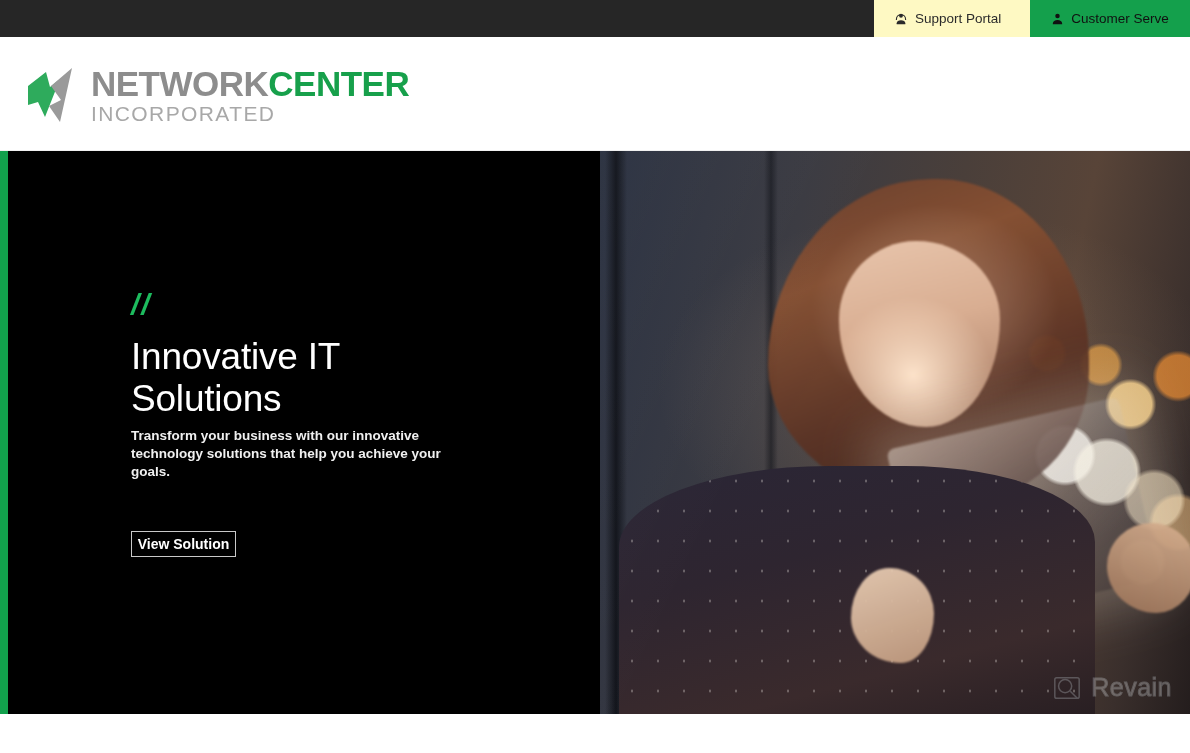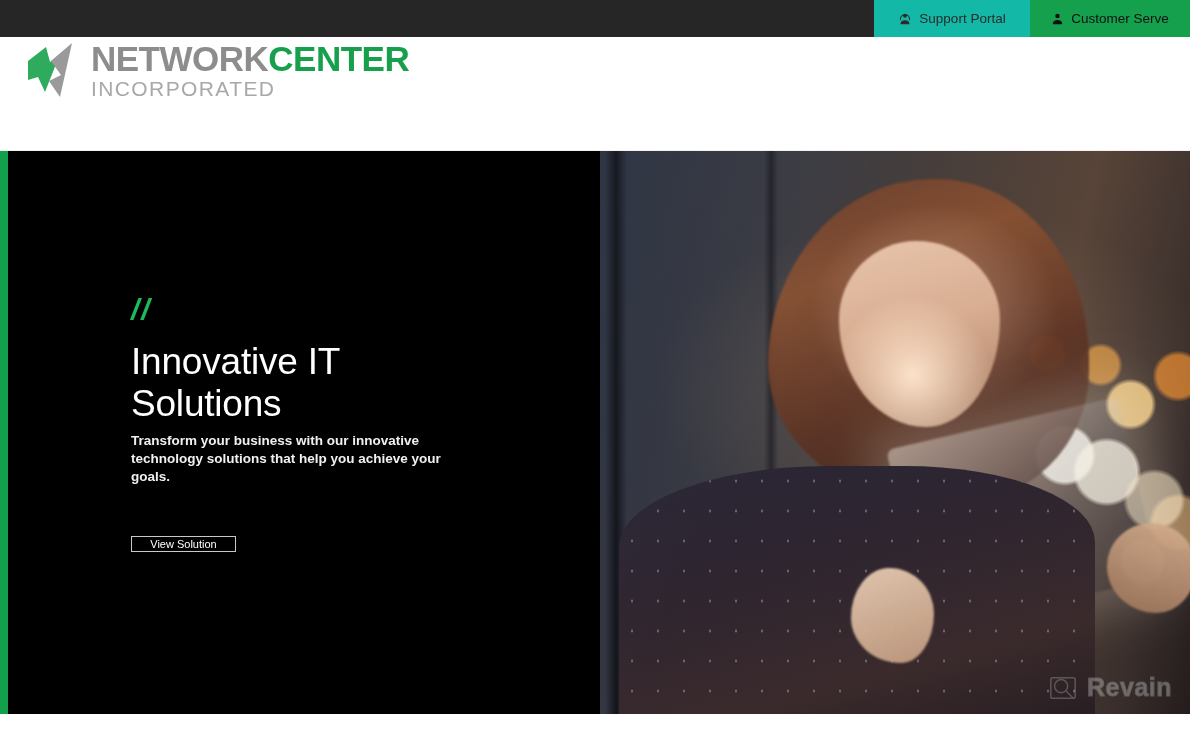--- a/index.html
+++ b/index.html
@@ -31,39 +31,38 @@
   }
   .topbar-btn {
     display: flex; align-items: center; gap: 7px;
     padding: 0 20px;
     font-size: 13.5px;
     white-space: nowrap;
     cursor: pointer;
     text-decoration: none;
   }
   .topbar-btn.support {
-    background: #14b8a6;
+    background: #fef9c3;
     color: #2b2b2b;
     min-width: 156px;
-    justify-content: center;
   }
   .topbar-btn.login {
     background: #14a04c;
     color: #111111;
     min-width: 160px;
     justify-content: center;
   }
   .topbar-btn svg { display: block; }
 
   
   .header {
     height: 114px;
     background: #ffffff;
     display: flex;
-    align-items: flex-start;
+    align-items: center;
     justify-content: space-between;
     padding: 0 57px 0 20px;
     border-bottom: 1px solid #f1f1f1;
   }
   .logo { display: flex; align-items: center; gap: 9px; cursor: pointer; }
   .logo-mark { width: 62px; height: 64px; flex: 0 0 auto; }
   .logo-text { line-height: 1; padding-top: 2px; }
   .logo-line1 {
     font-size: 35px;
     font-weight: bold;
@@ -250,26 +249,26 @@
   .hero-sub {
     color: #f0f0f0;
     font-size: 13.5px;
     font-weight: bold;
     line-height: 1.32;
     width: 318px;
     margin-bottom: 50px;
   }
   .hero-btn {
     display: inline-flex; align-items: center; justify-content: center;
-    width: 105px; height: 16px;
+    width: 105px; height: 26px;
     border: 1px solid #c9c9c9;
     color: #ffffff;
     background: transparent;
-    font-size: 11px;
-    font-weight: normal;
+    font-size: 14px;
+    font-weight: bold;
     font-family: "Liberation Sans", sans-serif;
     cursor: pointer;
     white-space: nowrap;
   }
 
   
   .below {
     position: relative;
     height: 39px;
     background: #ffffff;
@@ -278,21 +277,20 @@
     position: absolute;
     right: 18px; bottom: 6px;
     display: flex; align-items: center; gap: 9px;
     opacity: .30;
   }
   .watermark-text {
     font-size: 25px;
     color: #ffffff;
     -webkit-text-stroke: 1px #c3ccd2;
     letter-spacing: .5px;
-    font-weight: bold;
   }
   .watermark svg { display: block; }
 </style>
 </head>
 <body>
 
 <div class="topbar">
 
   <a class="topbar-btn support">
     <span>

